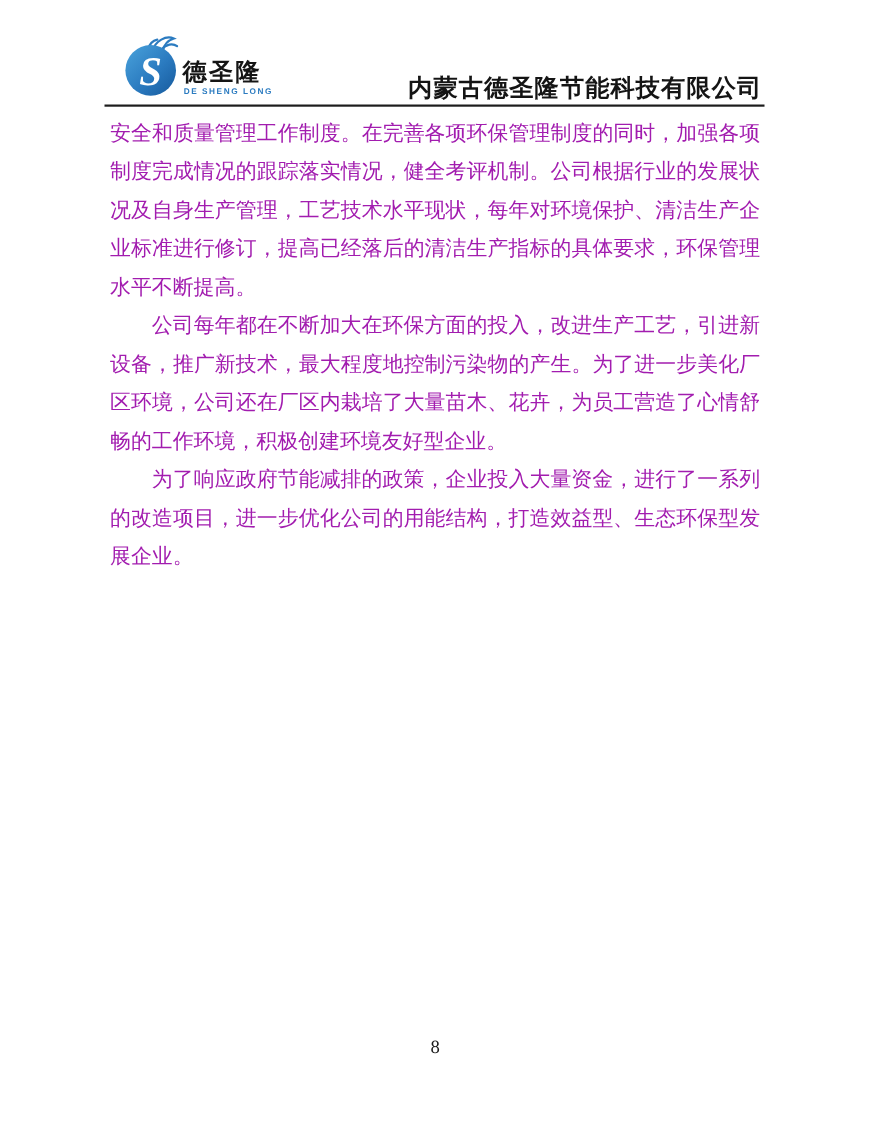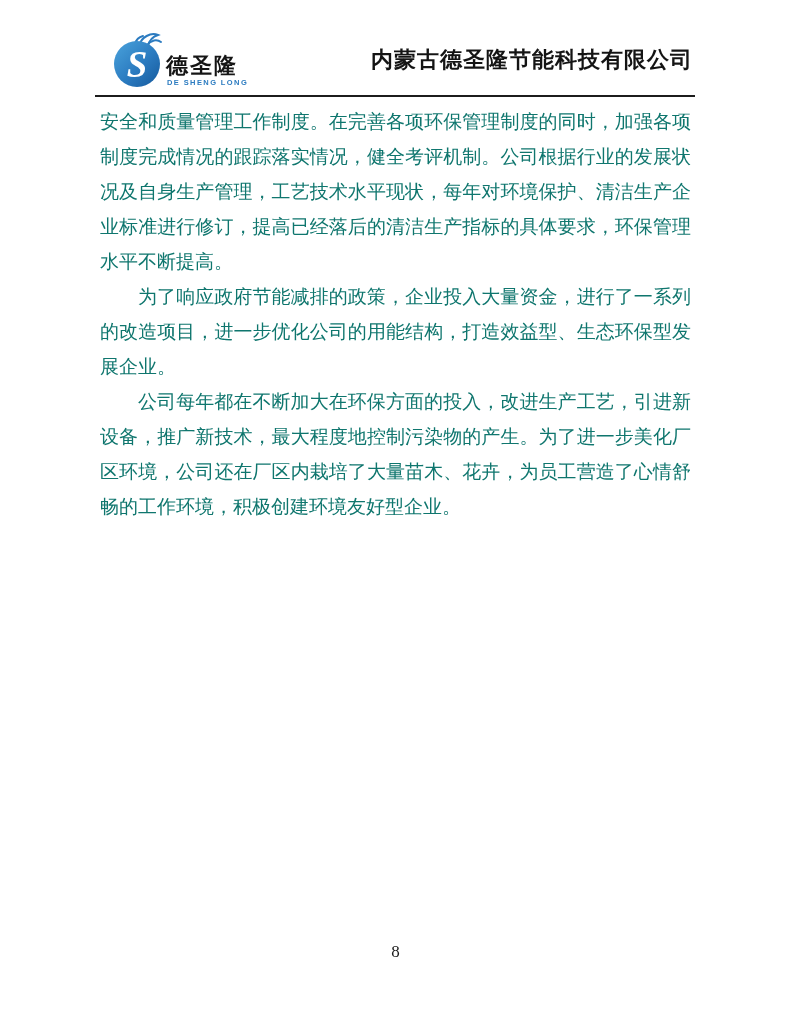--- a/index.html
+++ b/index.html
@@ -28,38 +28,38 @@
   .logo {
     position: absolute;
     left: 16px;
     top: 30px;
     width: 150px;
     height: 60px;
   }
   .company-name {
     position: absolute;
     right: 2px;
-    bottom: 20px;
+    bottom: 0;
     font-size: 22px;
     font-weight: bold;
     letter-spacing: 1px;
     color: #141414;
     white-space: nowrap;
   }
 
   
   .doc-body {
     position: absolute;
     left: 100px;
     top: 104px;
     width: 591px;
     font-size: 19px;
     line-height: 35px;
     text-align: justify;
-    color: #0f766e;
+    color: #a21caf;
   }
   .doc-body p { margin: 0; }
   .doc-body p.indent { text-indent: 2em; }
 
   
   .footer {
     position: absolute;
     left: 0;
     top: 942px;
     width: 100%;
@@ -101,21 +101,21 @@
         <text x="55" y="43" font-size="22" font-weight="bold" fill="#151515" letter-spacing="2" font-family="Liberation Sans, sans-serif">德圣隆</text>
         <text x="56" y="55" font-size="7.5" font-weight="bold" fill="#2b7bc0" letter-spacing="1.4" font-family="Liberation Sans, sans-serif">DE SHENG LONG</text>
       </svg>
     </div>
 
     <div class="company-name">内蒙古德圣隆节能科技有限公司</div>
   </div>
 
   <div class="doc-body">
     <p>安全和质量管理工作制度。在完善各项环保管理制度的同时，加强各项制度完成情况的跟踪落实情况，健全考评机制。公司根据行业的发展状况及自身生产管理，工艺技术水平现状，每年对环境保护、清洁生产企业标准进行修订，提高已经落后的清洁生产指标的具体要求，环保管理水平不断提高。</p>
+    <p class="indent">公司每年都在不断加大在环保方面的投入，改进生产工艺，引进新设备，推广新技术，最大程度地控制污染物的产生。为了进一步美化厂区环境，公司还在厂区内栽培了大量苗木、花卉，为员工营造了心情舒畅的工作环境，积极创建环境友好型企业。</p>
     <p class="indent">为了响应政府节能减排的政策，企业投入大量资金，进行了一系列的改造项目，进一步优化公司的用能结构，打造效益型、生态环保型发展企业。</p>
-    <p class="indent">公司每年都在不断加大在环保方面的投入，改进生产工艺，引进新设备，推广新技术，最大程度地控制污染物的产生。为了进一步美化厂区环境，公司还在厂区内栽培了大量苗木、花卉，为员工营造了心情舒畅的工作环境，积极创建环境友好型企业。</p>
   </div>
 
   <div class="footer">
     <span class="page-number">8</span>
   </div>
 
 </div>
 
 </body></html>

